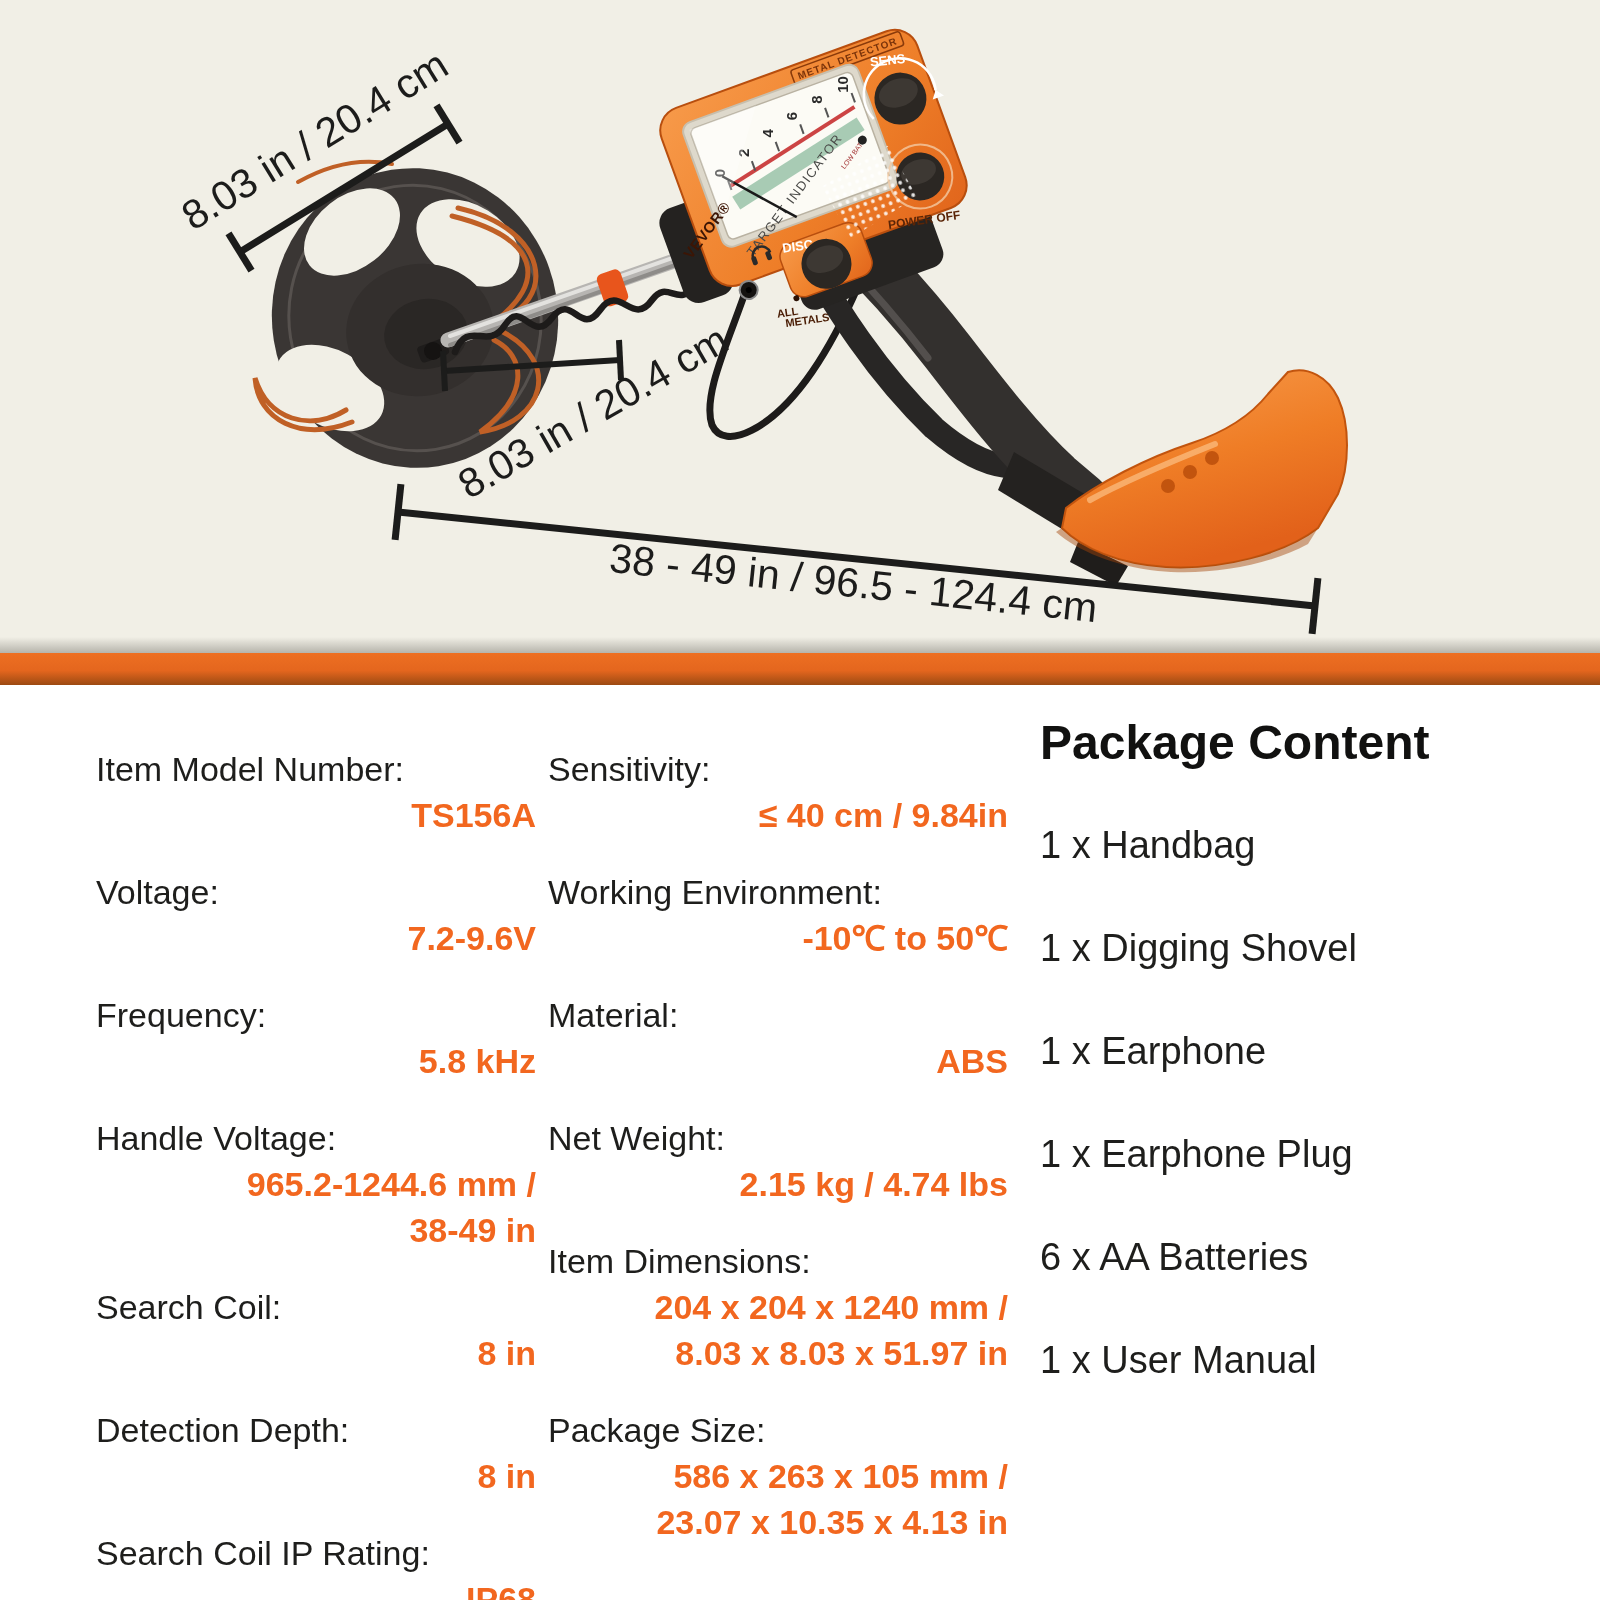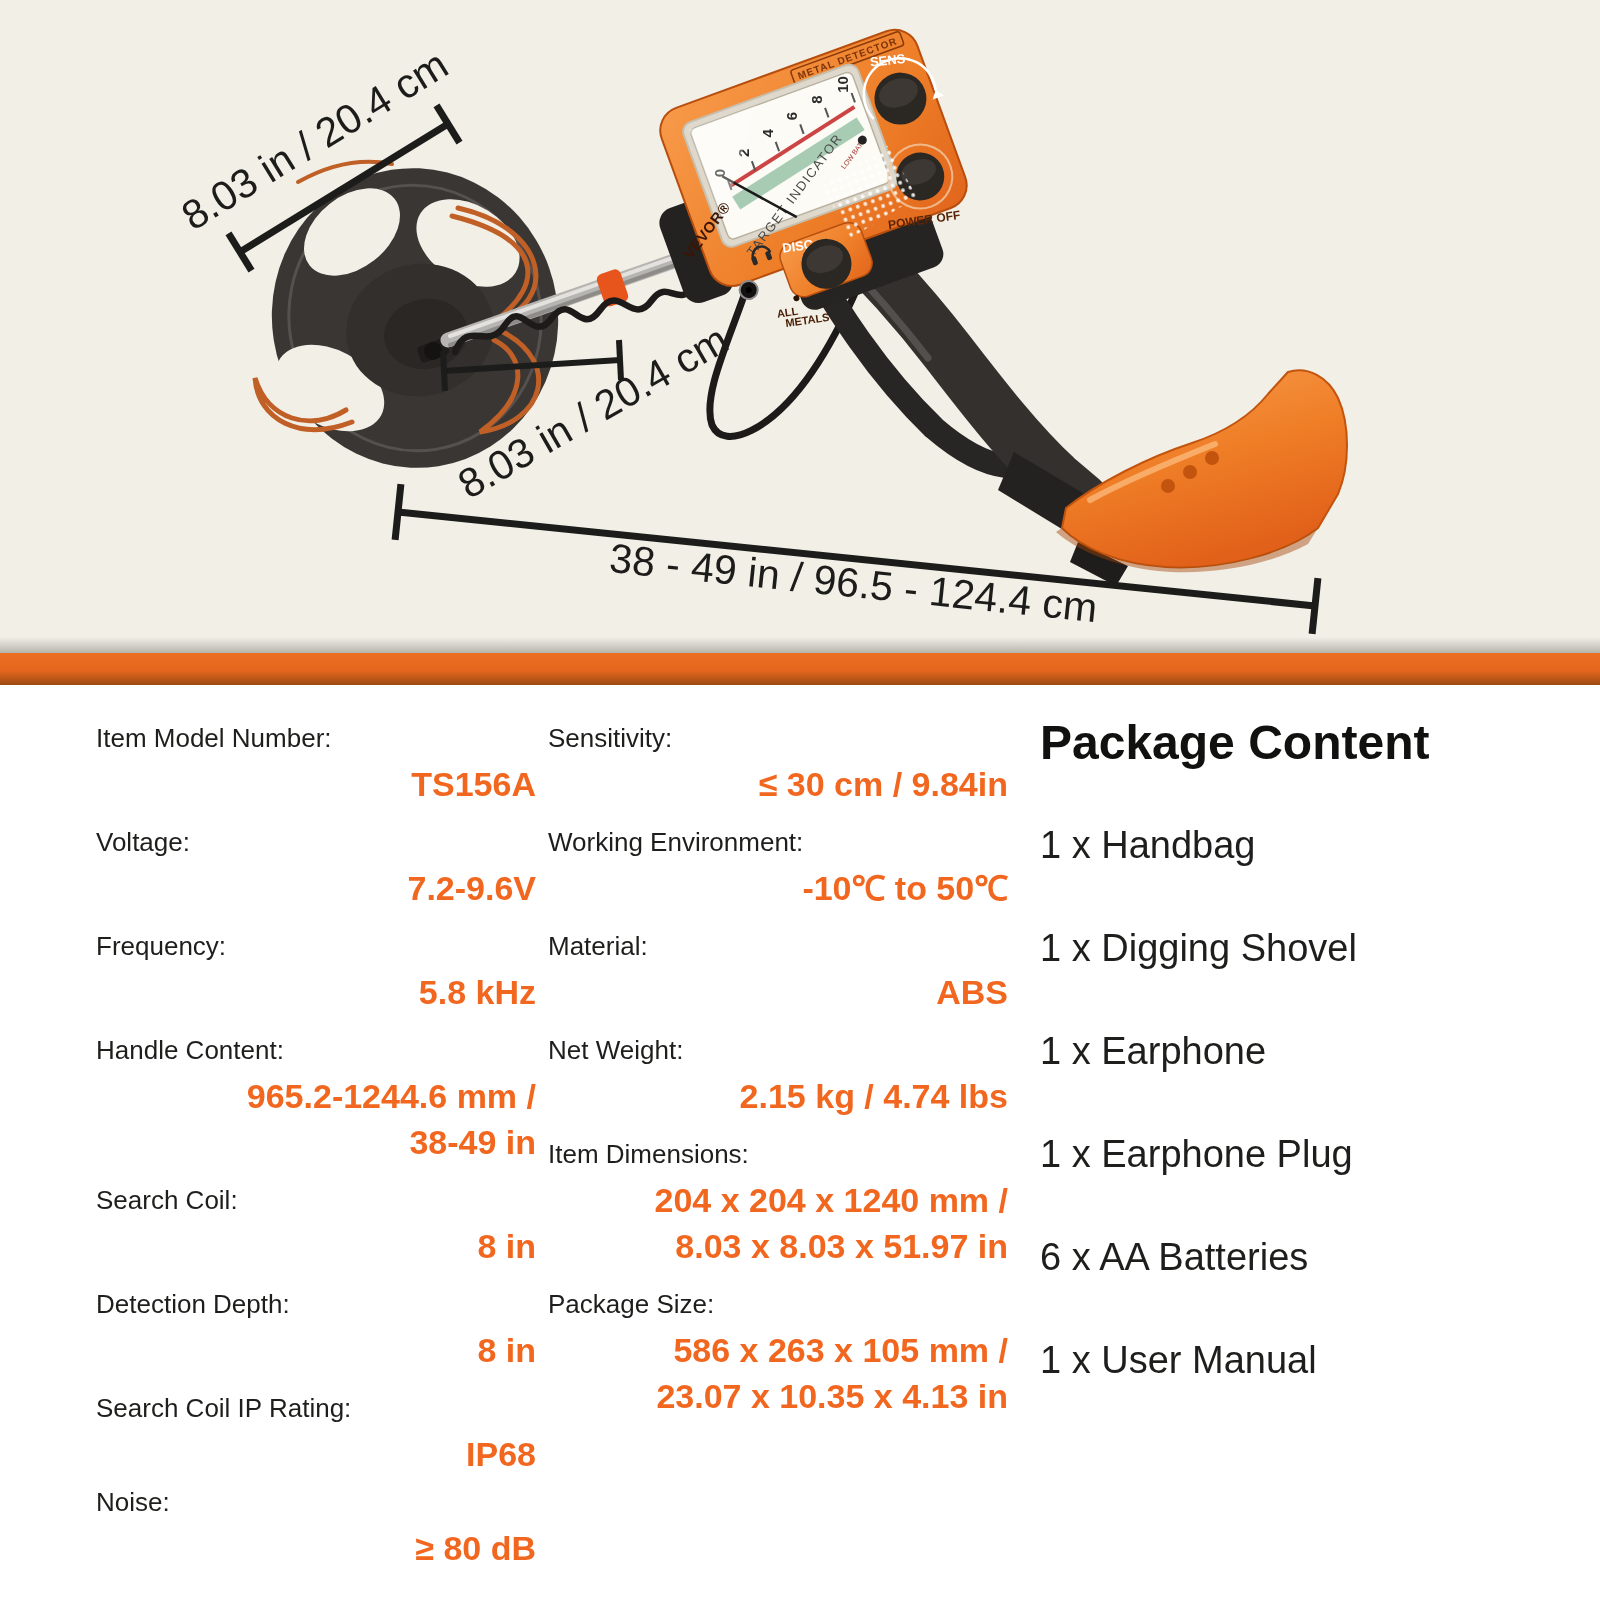--- a/index.html
+++ b/index.html
@@ -32,22 +32,23 @@
     width:1600px; height:915px;
     background:#ffffff;
   }
   .col { position:absolute; top:30px; }
   .col-1 { left:96px;  width:440px; }
   .col-2 { left:548px; width:460px; }
   .col-3 { left:1040px; width:520px; }
 
   .spec { margin-bottom:12px; }
   .spec-label {
-    font-size:26px; line-height:46px;
+    font-size:34px; line-height:46px;
     color:#1e1e1c;
+    margin-top:31px;
   }
   .spec-value {
     font-size:34px; line-height:46px;
     font-weight:bold; color:#f2671f;
     white-space:pre-line;
     text-align:right;
   }
   .spec-tight { margin-bottom:2px; }
 
   .pkg-title {
@@ -246,21 +247,21 @@
     </div>
     <div class="spec">
       <div class="spec-label">Voltage:</div>
       <div class="spec-value">7.2-9.6V</div>
     </div>
     <div class="spec">
       <div class="spec-label">Frequency:</div>
       <div class="spec-value">5.8 kHz</div>
     </div>
     <div class="spec">
-      <div class="spec-label">Handle Content:</div>
+      <div class="spec-label">Handle Voltage:</div>
       <div class="spec-value">965.2-1244.6 mm /
 38-49 in</div>
     </div>
     <div class="spec">
       <div class="spec-label">Search Coil:</div>
       <div class="spec-value">8 in</div>
     </div>
     <div class="spec">
       <div class="spec-label">Detection Depth:</div>
       <div class="spec-value">8 in</div>
@@ -271,21 +272,21 @@
     </div>
     <div class="spec">
       <div class="spec-label">Noise:</div>
       <div class="spec-value">≥ 80 dB</div>
     </div>
   </div>
 
   <div class="col col-2">
     <div class="spec">
       <div class="spec-label">Sensitivity:</div>
-      <div class="spec-value">≤ 30 cm / 9.84in</div>
+      <div class="spec-value">≤ 40 cm / 9.84in</div>
     </div>
     <div class="spec">
       <div class="spec-label">Working Environment:</div>
       <div class="spec-value">-10℃ to 50℃</div>
     </div>
     <div class="spec">
       <div class="spec-label">Material:</div>
       <div class="spec-value">ABS</div>
     </div>
     <div class="spec">

